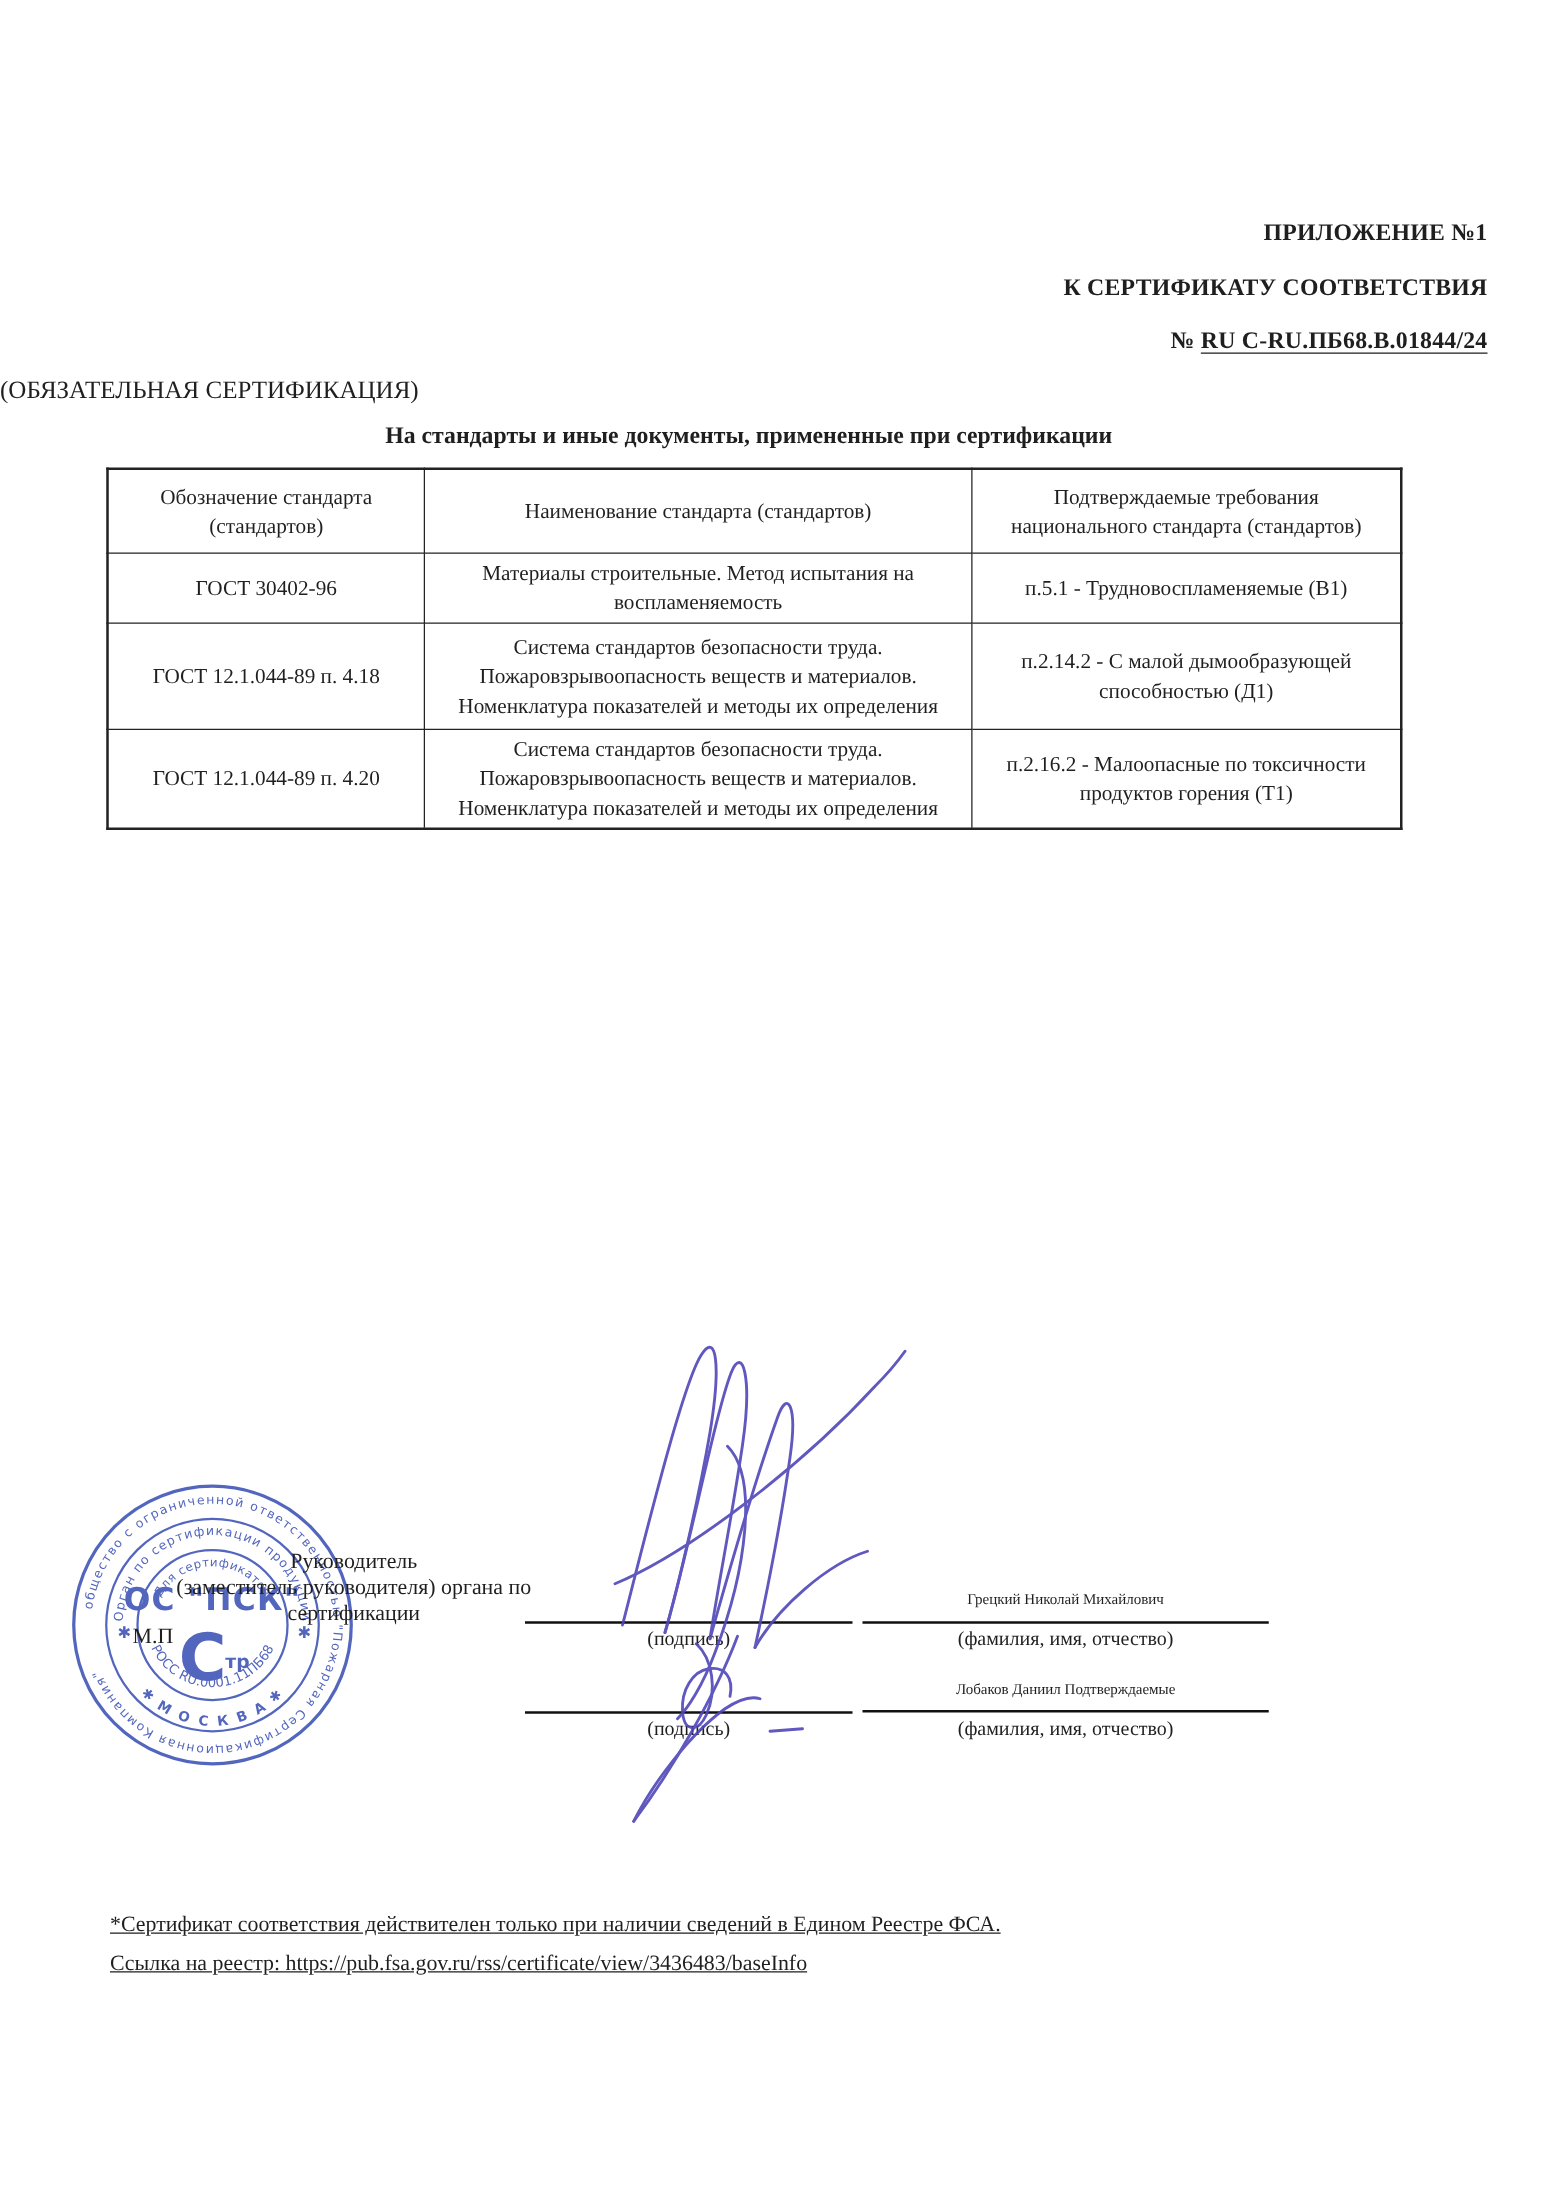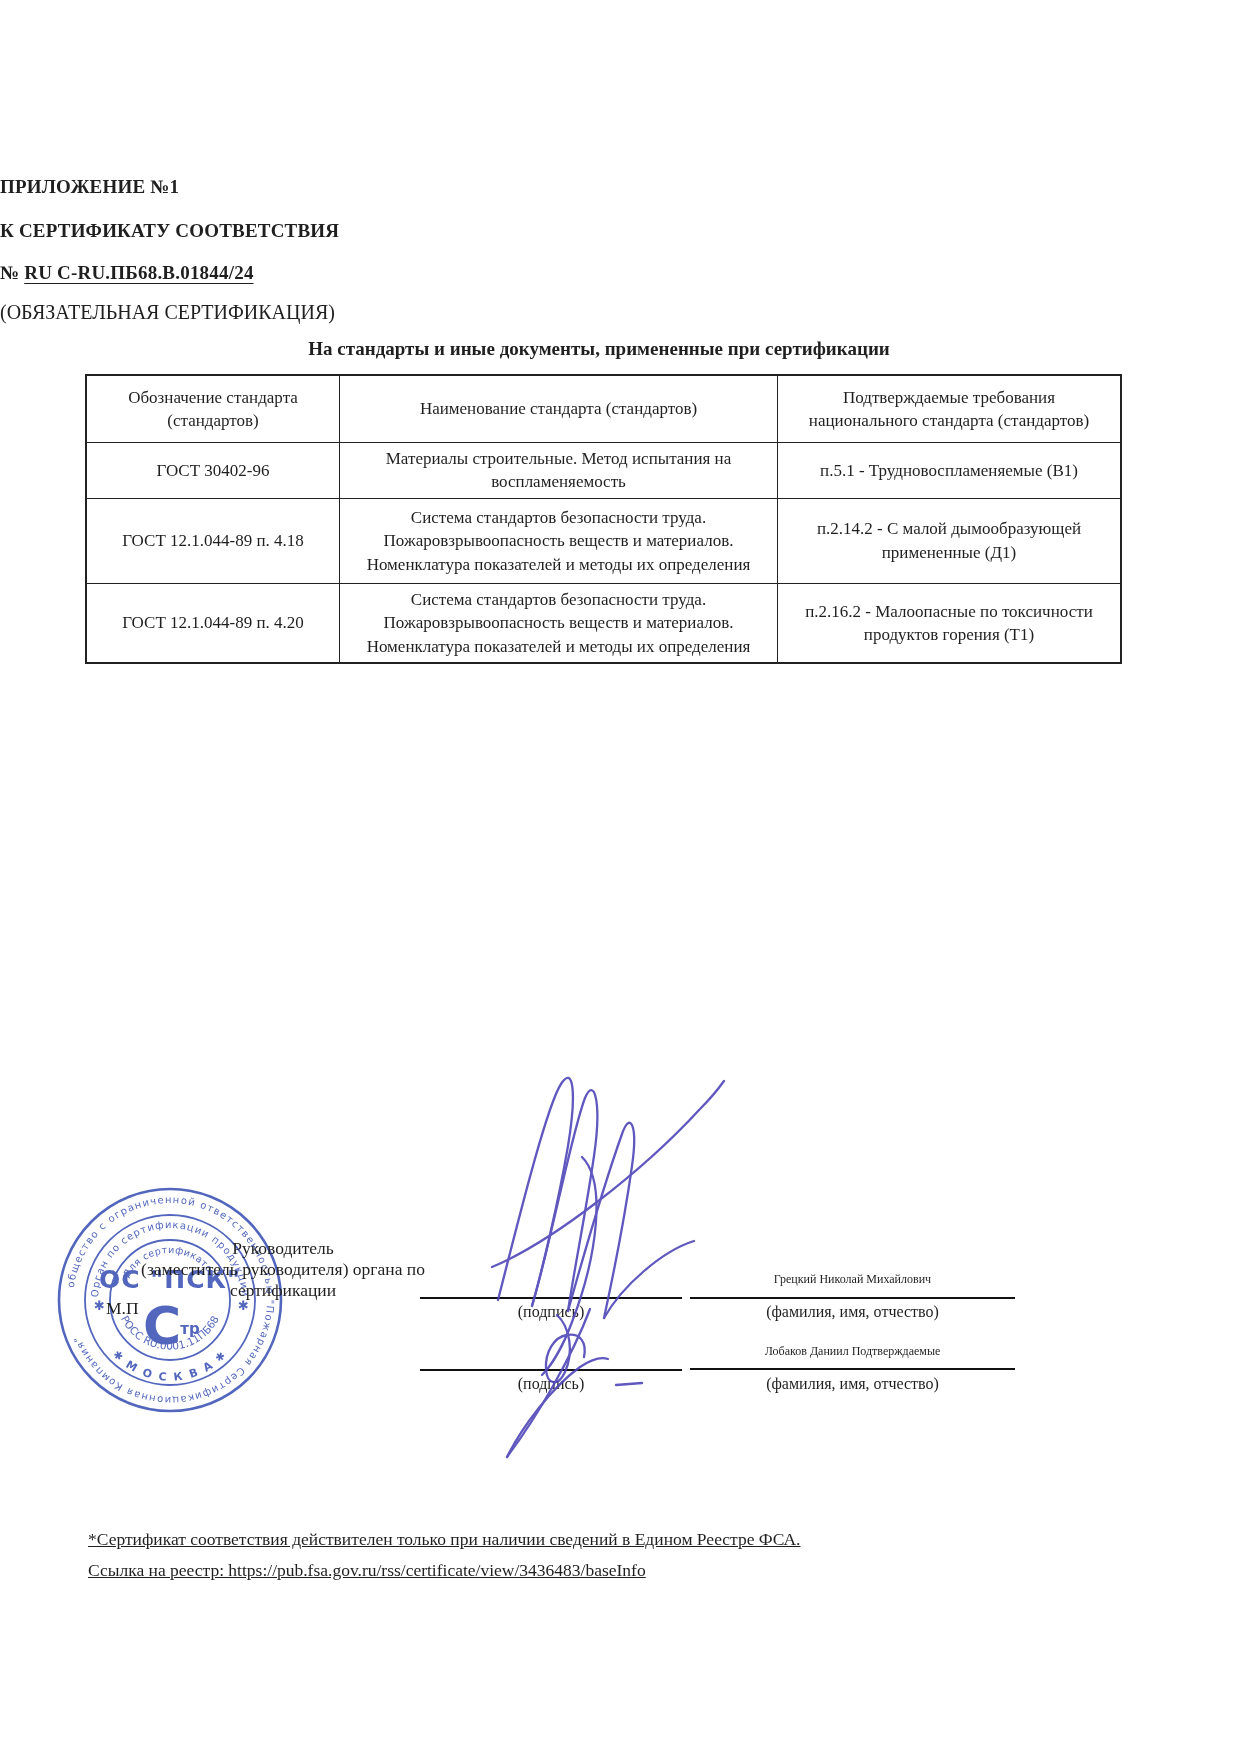--- a/index.html
+++ b/index.html
@@ -2,21 +2,21 @@
 <html><head>
 <meta charset="utf-8">
 <style>
   html,body{margin:0;padding:0;background:#ffffff;}
   .page{
     position:relative;width:1240px;height:1754px;background:#ffffff;
     font-family:"Liberation Serif", serif;color:#1f1f1f;overflow:hidden;
   }
   .abs{position:absolute;}
   
-  .h-line{left:0;width:1190px;text-align:left;font-weight:bold;font-size:19px;letter-spacing:.2px;}
+  .h-line{left:0;width:1190px;text-align:right;font-weight:bold;font-size:19px;letter-spacing:.2px;}
   .h-sub{left:0;width:1190px;text-align:left;font-size:20px;}
   .h-title{left:0;width:1140px;text-align:center;font-weight:bold;font-size:19px;margin-left:29px;}
   .cert-num{text-decoration:underline;text-underline-offset:4px;}
   
   table.std{border-collapse:collapse;width:971px;table-layout:fixed;}
   table.std td{border:1.6px solid #222;text-align:center;vertical-align:middle;
     font-size:17px;line-height:1.38;padding:4px 10px;}
   table.std{border:2px solid #222;}
   .c1{width:232px;}.c2{width:417px;}.c3{width:322px;}
   tr.hrow td{height:58px;}
@@ -49,21 +49,21 @@
       <td class="c3">Подтверждаемые требования национального стандарта (стандартов)</td>
     </tr>
     <tr style="height:47px;">
       <td>ГОСТ 30402-96</td>
       <td>Материалы строительные. Метод испытания на воспламеняемость</td>
       <td>п.5.1 - Трудновоспламеняемые (В1)</td>
     </tr>
     <tr style="height:85px;">
       <td>ГОСТ 12.1.044-89 п. 4.18</td>
       <td>Система стандартов безопасности труда. Пожаровзрывоопасность веществ и материалов. Номенклатура показателей и методы их определения</td>
-      <td>п.2.14.2 - С малой дымообразующей примененные (Д1)</td>
+      <td>п.2.14.2 - С малой дымообразующей способностью (Д1)</td>
     </tr>
     <tr style="height:64px;">
       <td>ГОСТ 12.1.044-89 п. 4.20</td>
       <td>Система стандартов безопасности труда. Пожаровзрывоопасность веществ и материалов. Номенклатура показателей и методы их определения</td>
       <td>п.2.16.2 - Малоопасные по токсичности продуктов горения (Т1)</td>
     </tr>
   </tbody>
     </table>
 
   <svg class="abs" style="left:44px;top:1182px;opacity:.88;" width="252" height="236" viewBox="0 0 252 236">

